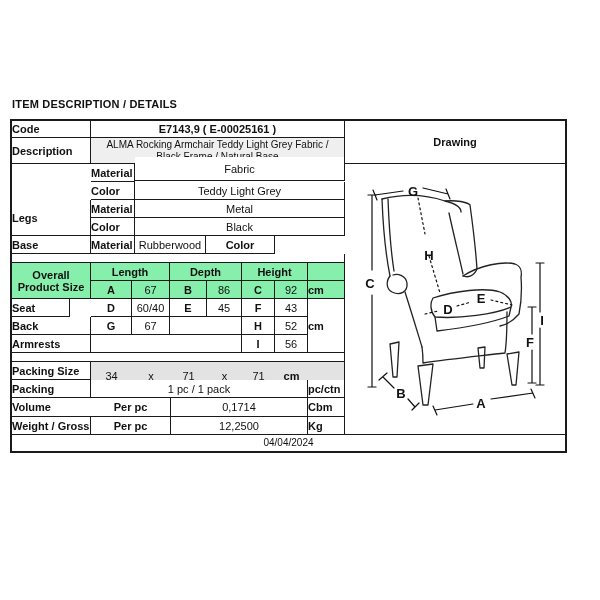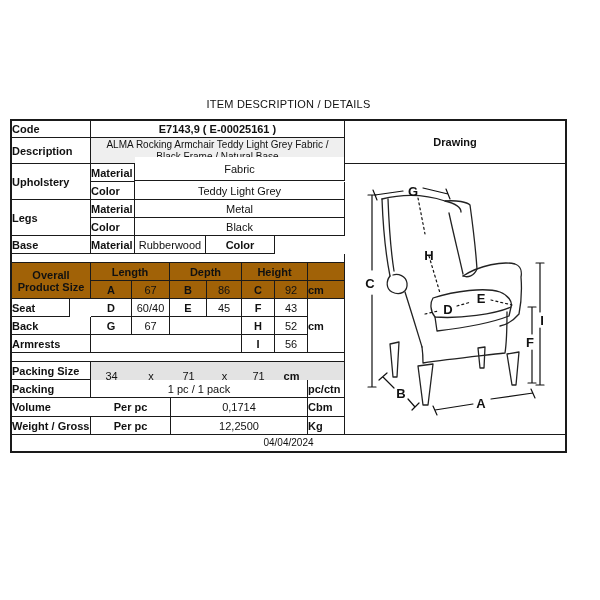--- a/index.html
+++ b/index.html
@@ -1,29 +1,29 @@
 <!DOCTYPE html>
 <html><head>
 <meta charset="utf-8">
 <style>
   :root{ --bc:#1a1a1a; }
   html,body{margin:0;padding:0;background:#fff;}
   #page{position:relative;width:600px;height:600px;background:#fff;
         font-family:"Liberation Sans",sans-serif;color:#111;overflow:hidden;}
-  #doc-title{position:absolute;left:12px;top:98px;width:553px;text-align:center;
-        font-size:11px;font-weight:normal;letter-spacing:.2px;}
+  #doc-title{position:absolute;left:12px;top:98px;width:553px;
+        font-size:11px;font-weight:bold;letter-spacing:.2px;}
   #spec{position:absolute;left:10px;top:119px;width:557px;height:334px;
         border:2px solid var(--bc);box-sizing:border-box;background:#fff;}
   .c{position:absolute;box-sizing:border-box;display:flex;align-items:center;justify-content:center;
      font-size:11px;line-height:12px;border-right:1px solid var(--bc);border-bottom:1px solid var(--bc);
      background:#fff;white-space:nowrap;overflow:hidden;}
   .b{font-weight:bold;}
   .lft{justify-content:flex-start;}
   .col{flex-direction:column;}
-  .yel{background:#a16207;}
+  .yel{background:#86efac;}
   .gry{background:#E3E3E3;}
   .dsc{background:#EFEFEF;font-size:10px;}
   .nr{border-right:none;}
   .nb{border-bottom:none;}
   .ps-span{position:absolute;top:0;height:100%;display:flex;align-items:center;justify-content:center;}
   svg text{font-family:"Liberation Sans",sans-serif;font-size:13px;font-weight:bold;fill:#111;}
   .chair{fill:none;stroke:#222;stroke-width:1.3;stroke-linecap:round;stroke-linejoin:round;}
   .dim{fill:none;stroke:#111;stroke-width:1.2;stroke-linecap:round;}
   .dsh{stroke-dasharray:2 3;}
 </style>
@@ -38,21 +38,20 @@
 
     <div class="c b lft" style="left:0;top:0;width:79px;height:17px">Code</div>
     <div class="c b" style="left:79px;top:0;width:254px;height:17px">E7143,9 ( E-00025161 )</div>
 
     <div class="c b lft" style="left:0;top:17px;width:79px;height:26px">Description</div>
     <div class="c col dsc" style="left:79px;top:17px;width:254px;height:26px">
       <div>ALMA Rocking Armchair Teddy Light Grey Fabric /</div>
       <div>Black Frame / Natural Base</div>
     </div>
 
-    <div class="c b lft" style="left:0;top:43px;width:79px;height:36px">Upholstery</div>
     <div class="c b lft" style="left:79px;top:43px;width:44px;height:18px">Material</div>
     <div class="c" style="left:123px;top:36px;width:210px;height:24px">Fabric</div>
     <div class="c b lft" style="left:79px;top:61px;width:44px;height:18px">Color</div>
     <div class="c" style="left:123px;top:61px;width:210px;height:18px">Teddy Light Grey</div>
 
     <div class="c b lft" style="left:0;top:79px;width:79px;height:36px">Legs</div>
     <div class="c b lft" style="left:79px;top:79px;width:44px;height:18px">Material</div>
     <div class="c" style="left:123px;top:79px;width:210px;height:18px">Metal</div>
     <div class="c b lft" style="left:79px;top:97px;width:44px;height:18px">Color</div>
     <div class="c" style="left:123px;top:97px;width:210px;height:18px">Black</div>

